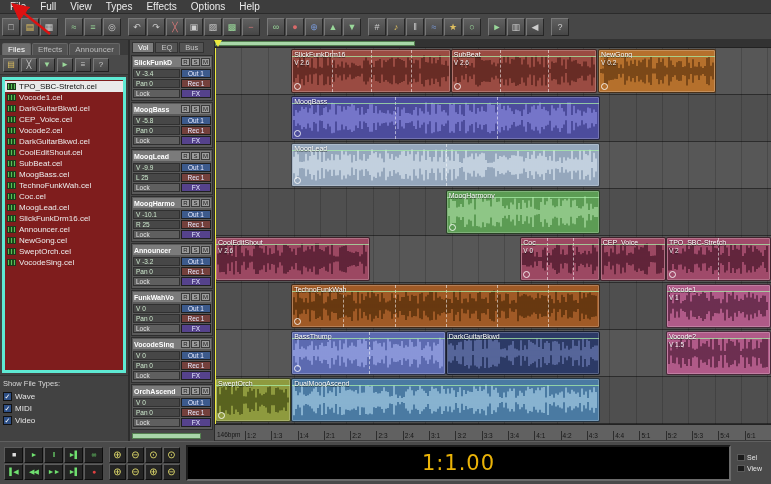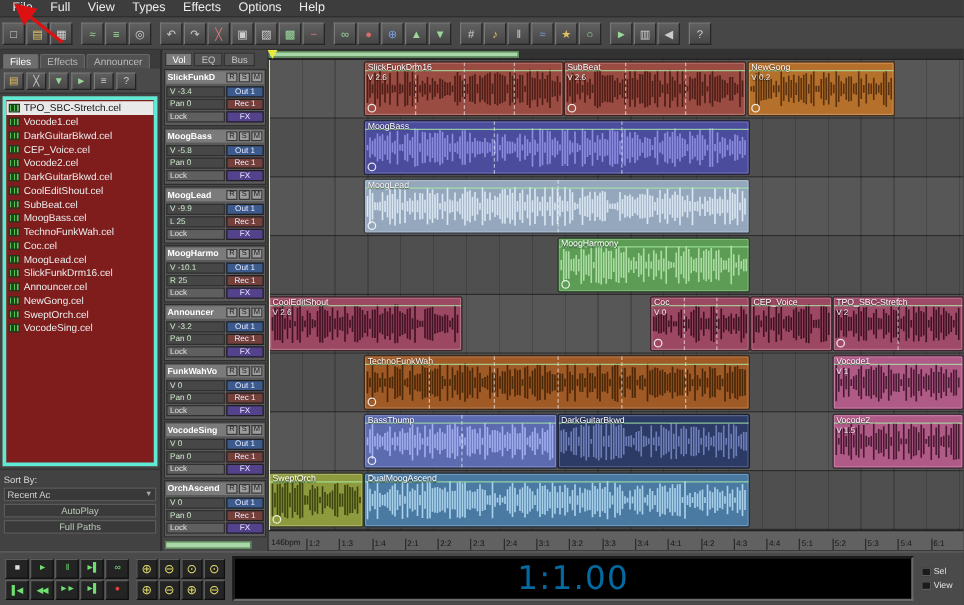--- a/index.html
+++ b/index.html
@@ -123,21 +123,21 @@
   .bottom{height:43px;background:#4a4a4a;border-top:1px solid #606060;
     display:flex;align-items:center;gap:6px;padding:3px 4px;}
   .transport{display:grid;grid-template-columns:repeat(5,19px);grid-auto-rows:16px;gap:1px;}
   .t-btn{background:#242424;border:1px solid;border-color:#5c5c5c #0e0e0e #0e0e0e #5c5c5c;
     display:flex;align-items:center;justify-content:center;font-size:7px;letter-spacing:-1px;}
   .zoomgrid{display:grid;grid-template-columns:repeat(4,17px);grid-auto-rows:16px;gap:1px;}
   .z-btn{background:#242424;border:1px solid;border-color:#5c5c5c #0e0e0e #0e0e0e #5c5c5c;
     display:flex;align-items:center;justify-content:center;font-size:10px;color:#ded86a;}
   .time-panel{flex:1;height:36px;background:#000;border:2px solid;
     border-color:#1c1c1c #6a6a6a #6a6a6a #1c1c1c;display:flex;align-items:center;justify-content:center;}
-  .time-value{font-family:"DejaVu Sans",sans-serif;font-size:26px;color:#0369a1;letter-spacing:1px;}
+  .time-value{font-family:"DejaVu Sans",sans-serif;font-size:21px;color:#eab308;letter-spacing:1px;}
   .selview{width:30px;display:flex;flex-direction:column;gap:2px;}
   .sv-row{display:flex;align-items:center;gap:2px;height:9px;}
   .sv-box{width:8px;height:7px;background:#1b1b1b;border:1px solid #5a5a5a;}
   .sv-label{font-size:7px;color:#e2e2e2;}
 
   .annot{position:absolute;left:0;top:0;z-index:99;pointer-events:none;}
 </style>
 </head>
 <body>
 
@@ -398,28 +398,38 @@
             <span class="fname">SweptOrch.cel</span>
           </div>
 
           <div class="file-item">
             <span class="wave-ico"></span>
             <span class="fname">VocodeSing.cel</span>
           </div>
 
       </div>
       <div class="fp-footer">
-        <div class="fpf-right">
-          <div class="fpf-head">Sort By:</div>
-          <div class="fpf-select">
-            <span>Recent Ac</span>
-            <span class="dd">▼</span>
-          </div>
-          <div class="fpf-btn">AutoPlay</div>
-          <div class="fpf-btn">Full Paths</div>
+        <div class="fpf-left">
+          <div class="fpf-head">Show File Types:</div>
+
+            <div class="chk-row">
+              <span class="chk">✓</span>
+              <span class="chk-label">Wave</span>
+            </div>
+
+            <div class="chk-row">
+              <span class="chk">✓</span>
+              <span class="chk-label">MIDI</span>
+            </div>
+
+            <div class="chk-row">
+              <span class="chk">✓</span>
+              <span class="chk-label">Video</span>
+            </div>
+
         </div>
       </div>
     </div>
 
     <div class="track-col">
       <div class="tc-tabs">
 
           <div class="tc-tab active">Vol</div>
 
           <div class="tc-tab">EQ</div>

